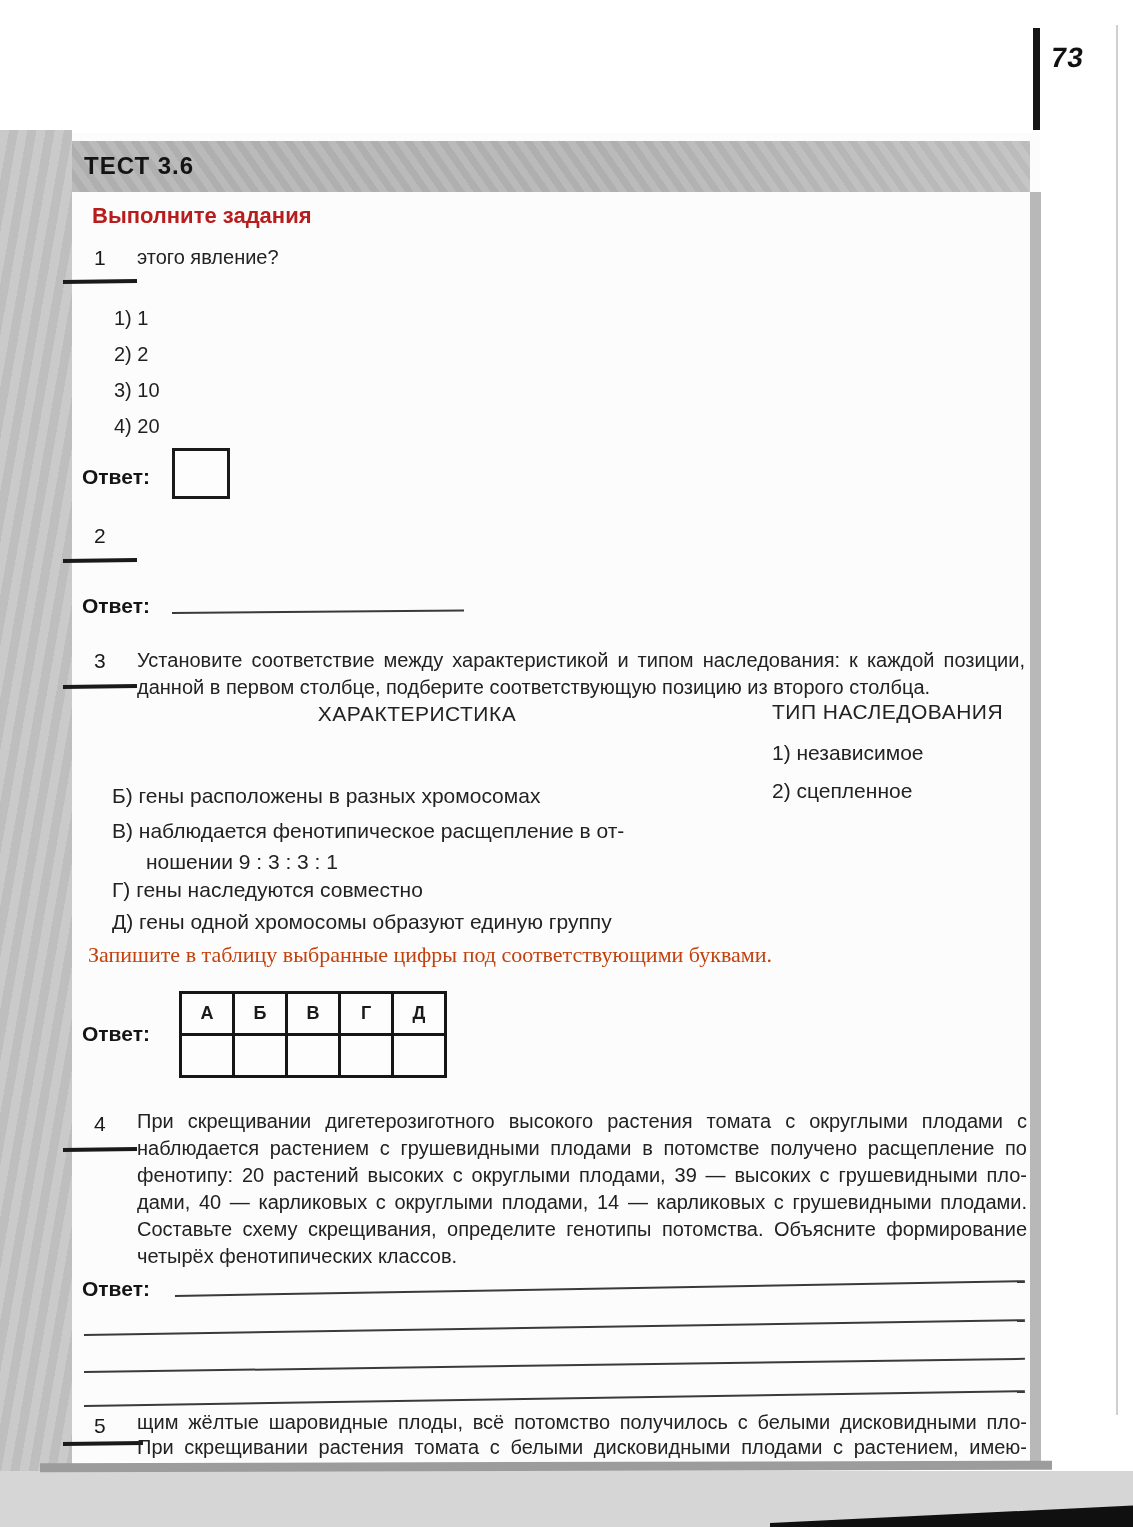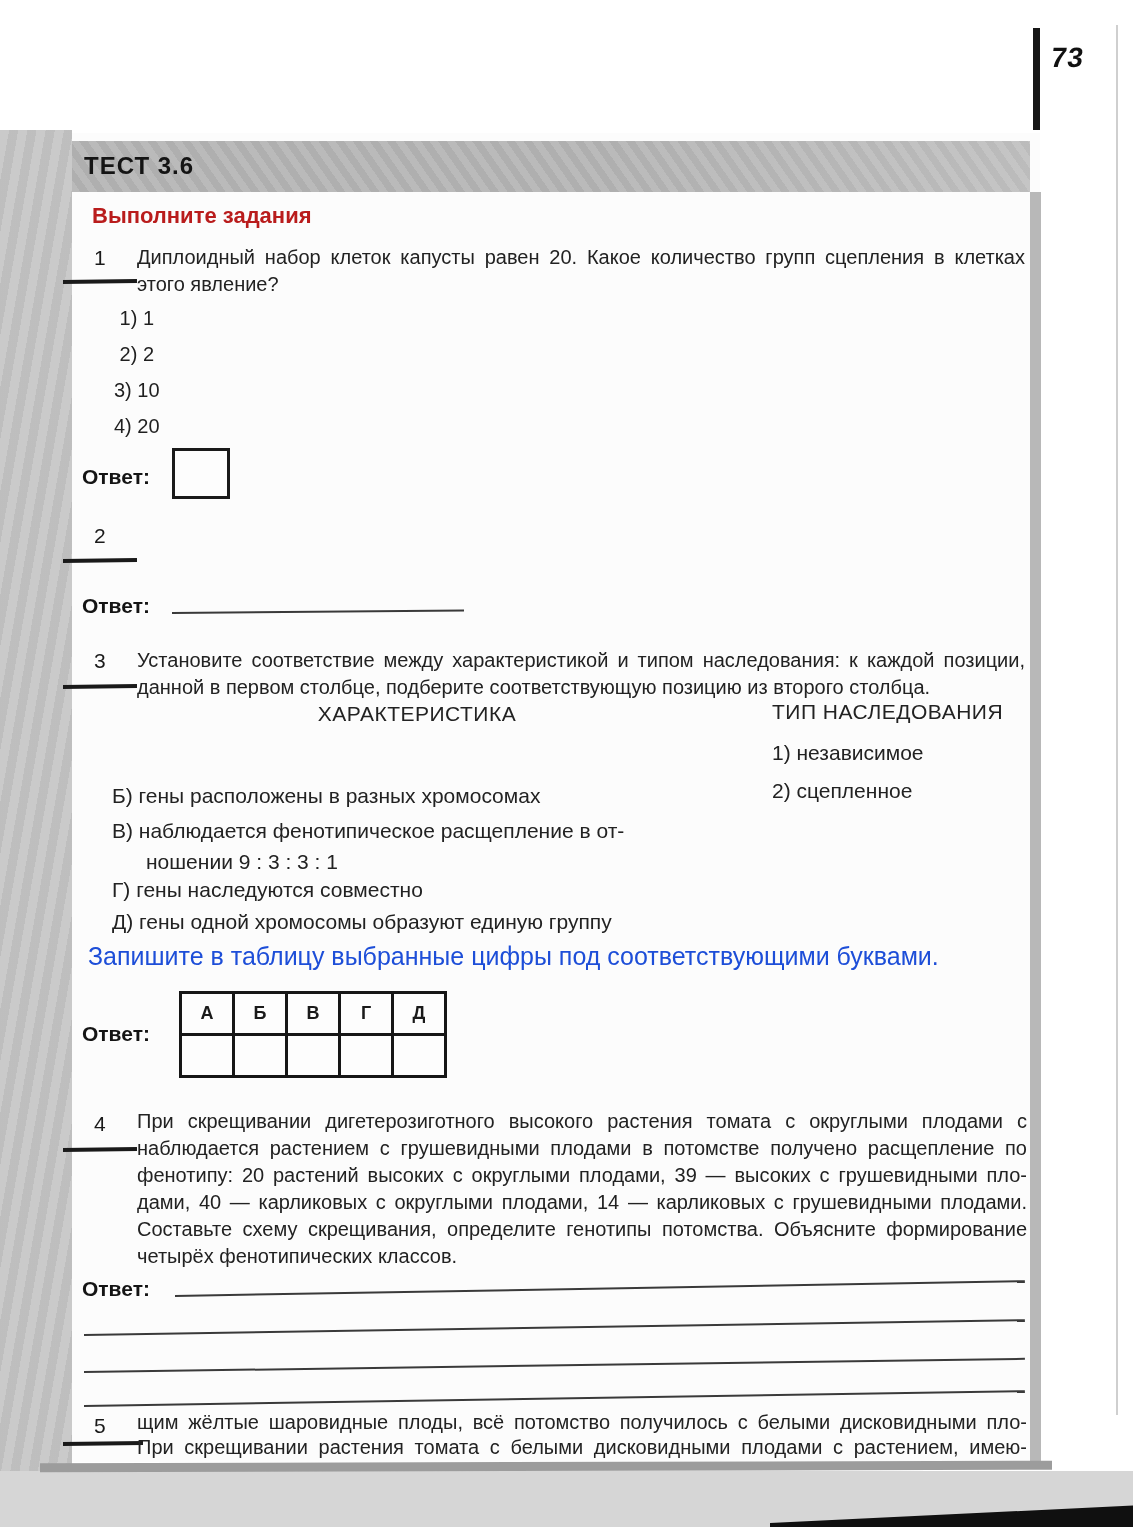--- a/index.html
+++ b/index.html
@@ -30,30 +30,30 @@
 
   .subtitle { left:80px; top:203px; font-size:22px; font-weight:bold; color:#b91c1c;margin-left:12px; }
 
   .qnum  { font-size:21px; color:#1a1a1a; }
   .qrule { height:4px; background:#1a1a1a; transform:rotate(-0.8deg); transform-origin:left center; }
 
   .qtext { font-size:20px; line-height:27px; color:#222; }
   .jl  { text-align:justify; text-align-last:justify; }
   .jl.last { text-align:justify; text-align-last:left; }
 
-  .opts { font-size:20px; line-height:36px;text-align:center; }
+  .opts { font-size:20px; line-height:36px; }
   .ans-label { font-size:21px; font-weight:bold; color:#141414; }
   .ans-box { width:52px; height:45px; border:3px solid #1a1a1a; background:#fdfdfd; }
   .ans-line { height:0; border-top:2px solid #3a3a3a; transform-origin:left center; }
 
   .match-header { font-size:21px; letter-spacing:.5px; color:#222; }
   .char-item { font-size:21px; line-height:31px; color:#222; white-space:pre-line;
                padding-left:34px; text-indent:-34px; }
   .type-item { font-size:21px; color:#222; }
-  .note { font-size:25px; color:#1d4ed8; }
+  .note { font-size:22px; color:#c2410c;font-family:Liberation Serif, serif; }
 
   .ans-table { border-collapse:collapse; background:#fdfdfd; }
   .ans-table th, .ans-table td { width:50px; height:39px; border:3px solid #161616; padding:0;
                font-size:18px; font-weight:bold; text-align:center; color:#1a1a1a; }
 </style>
 </head>
 <body>
 
 <div class="canvas">
 
@@ -69,21 +69,20 @@
   <div class="abs page-number">73</div>
 
   <div class="abs band">
     <span class="band-title">ТЕСТ 3.6</span>
   </div>
   <div class="abs subtitle">Выполните задания</div>
 
   <div class="abs qnum" style="left:94px; top:246px;">1</div>
   <div class="abs qrule" style="left:63px; top:280px; width:74px;"></div>
   <div class="abs qtext" style="left:137px; top:244px; width:888px;">
-    <div class="jl">Диплоидный набор клеток капусты равен 20. Какое количество групп сцепления в клетках</div>
     <div class="jl last">этого явление?</div>
   </div>
   <div class="abs opts" style="left:114px; top:300px;">
     <div>1) 1</div>
     <div>2) 2</div>
     <div>3) 10</div>
     <div>4) 20</div>
   </div>
   <div class="abs ans-label" style="left:82px; top:465px;">Ответ:</div>
   <div class="abs ans-box" style="left:172px; top:448px;"></div>

